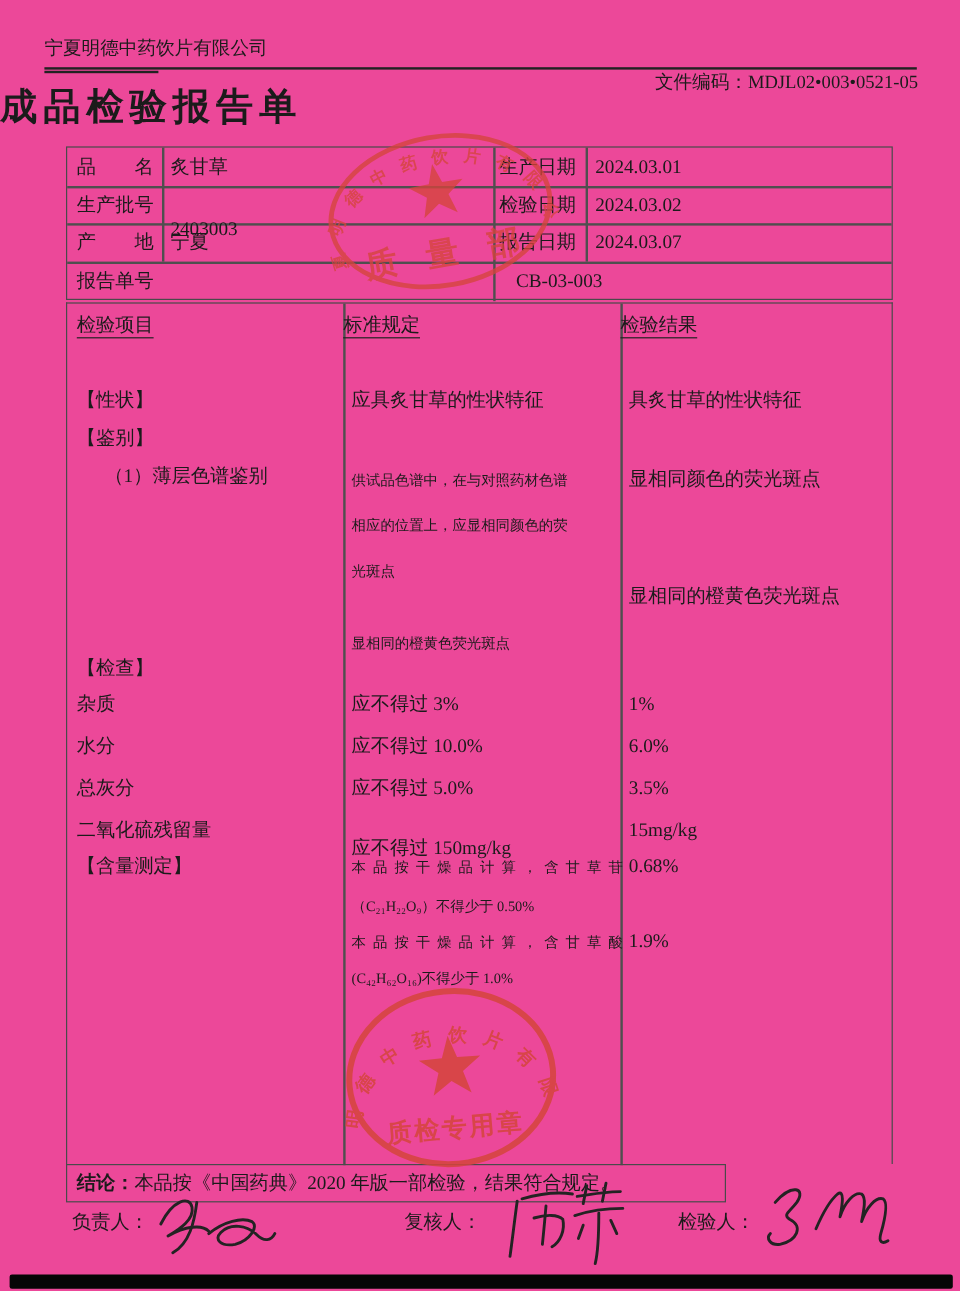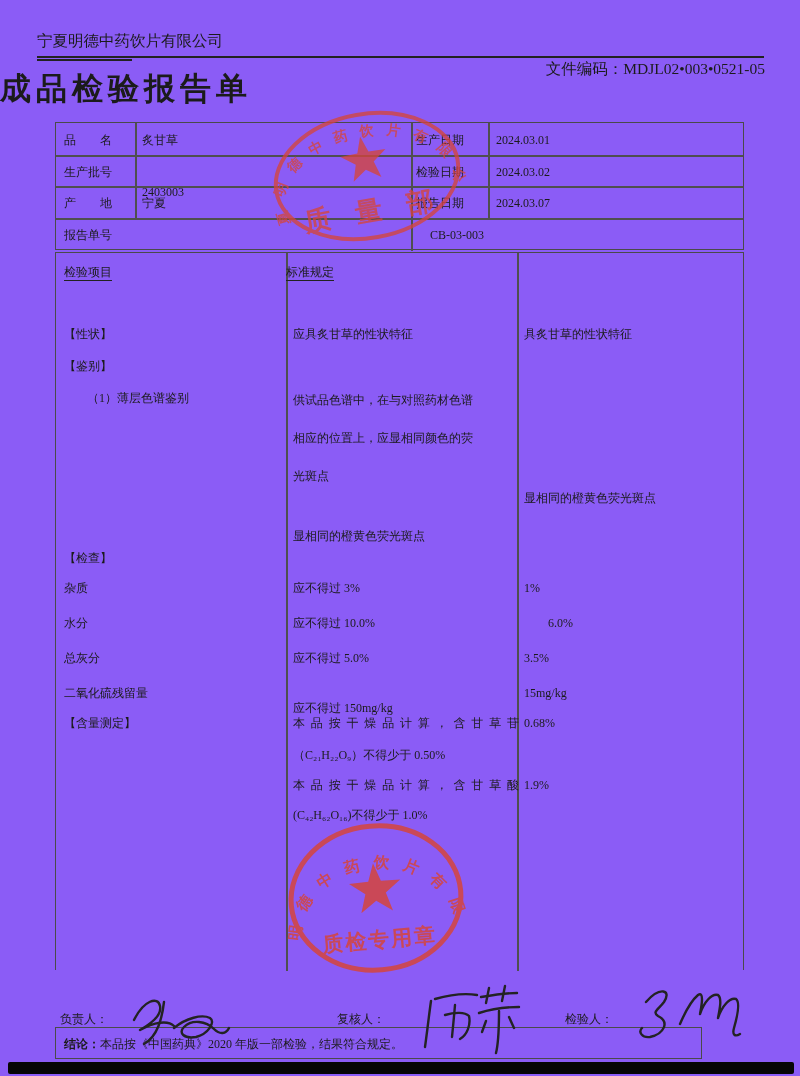--- a/index.html
+++ b/index.html
@@ -1,19 +1,19 @@
 <!DOCTYPE html>
 <html><head>
 <meta charset="utf-8">
 <style>
   html,body{margin:0;padding:0;background:#ffffff;}
-  .page{position:relative;width:800px;height:1076px;background:#8b5cf6;overflow:hidden;
+  .page{position:relative;width:800px;height:1076px;background:#ec4899;overflow:hidden;
         font-family:"Liberation Serif","DejaVu Serif",serif;color:#1b1b1b;}
   .abs{position:absolute;}
-  .t{font-size:12px;line-height:22px;white-space:nowrap;}
+  .t{font-size:16px;line-height:22px;white-space:nowrap;}
   .small{font-size:15.5px;}
   .center{text-align:left;}
   .title{font-size:31px;font-weight:bold;letter-spacing:5px;}
   .rule{background:#222;}
   .box{border:1.5px solid #4a4a4a;box-sizing:border-box;}
   .hline{position:absolute;height:1.5px;background:#4f4f4f;left:0;right:0;}
   .vline{position:absolute;width:1.5px;background:#4f4f4f;top:0;}
   .uline{border-bottom:1.5px solid #222;padding-bottom:1px;}
   .p15{font-size:12px;}
   .just{width:226px;text-align:justify;text-align-last:justify;white-space:normal;height:22px;overflow:hidden;}
@@ -62,20 +62,21 @@
     <div class="abs t" style="left:8px;top:101px;">报告单号</div>
     <div class="abs t" style="left:374px;top:101px;">CB-03-003</div>
   </div>
 
   <div class="abs box" style="left:55px;top:252px;width:689px;height:718px;border-bottom:none;">
     <div class="vline" style="left:230px;height:718px;"></div>
     <div class="vline" style="left:461px;height:718px;"></div>
 
     <div class="abs t" style="left:8px;top:8px;"><span class="uline">检验项目</span></div>
     <div class="abs t center" style="left:230px;width:231px;top:8px;"><span class="uline">标准规定</span></div>
+    <div class="abs t center" style="left:461px;width:228px;top:8px;"><span class="uline">检验结果</span></div>
 
     <div class="abs t" style="left:8px;top:70px;">【性状】</div>
     <div class="abs t" style="left:8px;top:102px;">【鉴别】</div>
     <div class="abs t" style="left:8px;top:134px;margin-left:23px;">（1）薄层色谱鉴别</div>
     <div class="abs t" style="left:8px;top:294px;">【检查】</div>
     <div class="abs t" style="left:8px;top:324px;">杂质</div>
     <div class="abs t" style="left:8px;top:359px;">水分</div>
     <div class="abs t" style="left:8px;top:394px;">总灰分</div>
     <div class="abs t" style="left:8px;top:429px;">二氧化硫残留量</div>
     <div class="abs t" style="left:8px;top:459px;">【含量测定】</div>
@@ -88,30 +89,31 @@
     <div class="abs t" style="left:237px;top:324px;">应不得过 3%</div>
     <div class="abs t" style="left:237px;top:359px;">应不得过 10.0%</div>
     <div class="abs t" style="left:237px;top:394px;">应不得过 5.0%</div>
     <div class="abs t" style="left:237px;top:444px;">应不得过 150mg/kg</div>
     <div class="abs t p15 just" style="left:237px;top:459px;">本品按干燥品计算，含甘草苷</div>
     <div class="abs t p15" style="left:237px;top:491px;">（C₂₁H₂₂O₉）不得少于 0.50%</div>
     <div class="abs t p15 just" style="left:237px;top:521px;">本品按干燥品计算，含甘草酸</div>
     <div class="abs t p15" style="left:237px;top:551px;">(C₄₂H₆₂O₁₆)不得少于 1.0%</div>
 
     <div class="abs t" style="left:468px;top:70px;">具炙甘草的性状特征</div>
+    <div class="abs t" style="left:468px;top:136px;">显相同颜色的荧光斑点</div>
     <div class="abs t" style="left:468px;top:234px;">显相同的橙黄色荧光斑点</div>
     <div class="abs t" style="left:468px;top:324px;">1%</div>
-    <div class="abs t" style="left:468px;top:359px;margin-left:24px;">6.0%</div>
+    <div class="abs t" style="left:468px;top:359px;">6.0%</div>
     <div class="abs t" style="left:468px;top:394px;">3.5%</div>
     <div class="abs t" style="left:468px;top:429px;">15mg/kg</div>
     <div class="abs t" style="left:468px;top:459px;">0.68%</div>
     <div class="abs t" style="left:468px;top:521px;">1.9%</div>
   </div>
 
-  <div class="abs box" style="left:55px;top:1027px;width:647px;height:32px;">
+  <div class="abs box" style="left:55px;top:970px;width:550px;height:32px;">
     <div class="abs t" style="left:8px;top:5px;"><span class="concl-label">结论：</span><span>本品按《中国药典》2020 年版一部检验，结果符合规定。</span></div>
   </div>
 
   <div class="abs t" style="left:60px;top:1008px;">负责人：</div>
   <div class="abs t" style="left:337px;top:1008px;">复核人：</div>
   <div class="abs t" style="left:565px;top:1008px;">检验人：</div>
 
   <svg class="abs sig" style="left:112px;top:990px;" width="135" height="62" viewBox="0 0 135 62">
     <path d="M22,30 C32,10 46,6 48,16 C50,26 38,34 28,40 C42,32 56,30 62,36"></path>
     <path d="M52,12 C50,28 46,46 32,54"></path>

